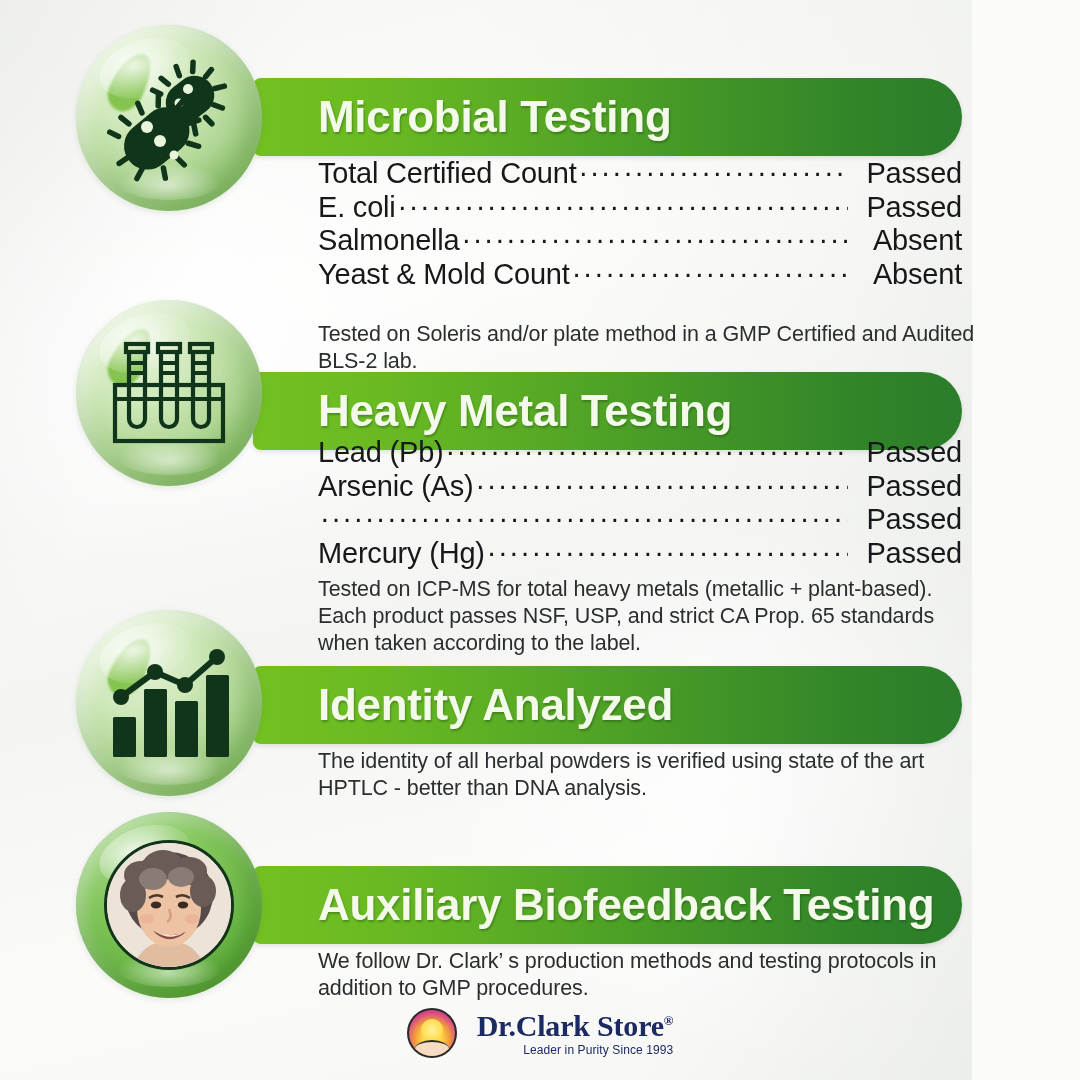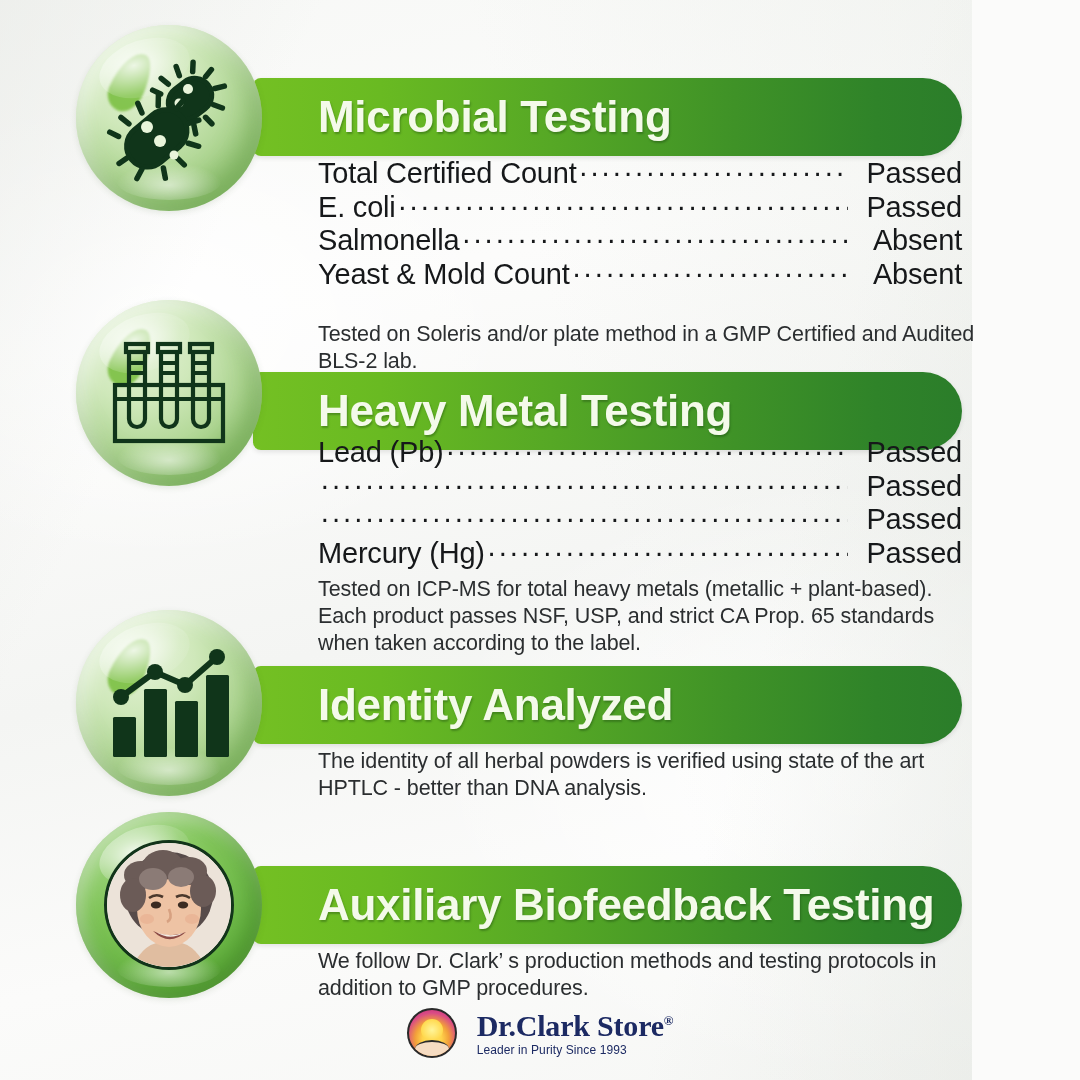--- a/index.html
+++ b/index.html
@@ -177,20 +177,21 @@
   
   .footer {
     position: absolute;
     left: 0;
     top: 1008px;
     width: 1080px;
     display: flex;
     align-items: center;
     justify-content: center;
     gap: 20px;
+    text-align: right;
   }
   .footer-logo-mark {
     width: 46px;
     height: 46px;
     border-radius: 50%;
     background: radial-gradient(circle at 50% 62%, #ffe96b 0%, #ffd34a 26%, #f2a03a 46%, #d94a86 70%, #b92b6e 100%);
     border: 2px solid #2a2a2a;
     position: relative;
     overflow: hidden;
     flex: none;
@@ -349,20 +350,21 @@
       <span class="bar-title">Heavy Metal Testing</span>
     </div>
 
     <div class="rows" style="top:436px;">
       <div class="row">
         <span class="label">Lead (Pb)</span>
         <span class="dots">······························································································</span>
         <span class="value">Passed</span>
       </div>
       <div class="row">
+        <span class="label">Arsenic (As)</span>
         <span class="dots">······························································································</span>
         <span class="value">Passed</span>
       </div>
       <div class="row">
         <span class="dots">······························································································</span>
         <span class="value">Passed</span>
       </div>
       <div class="row">
         <span class="label">Mercury (Hg)</span>
         <span class="dots">······························································································</span>

